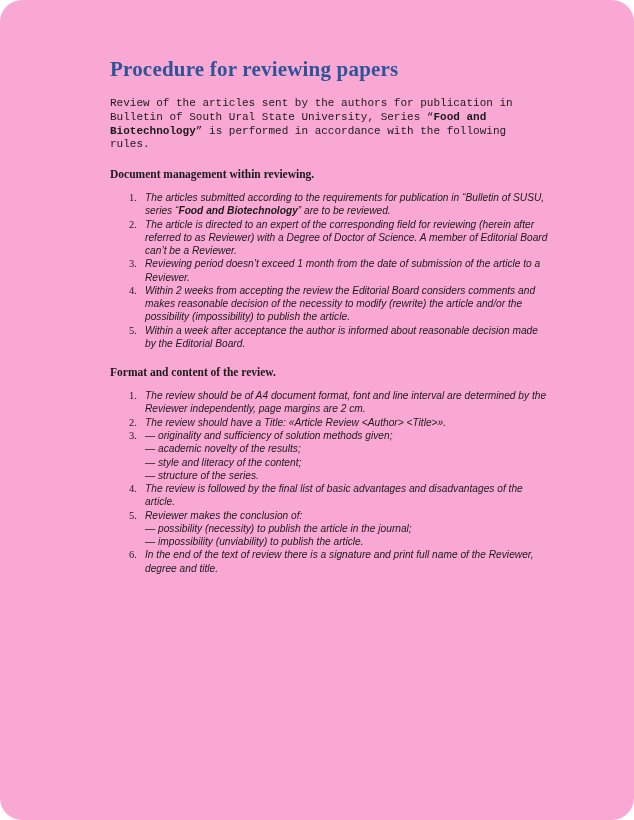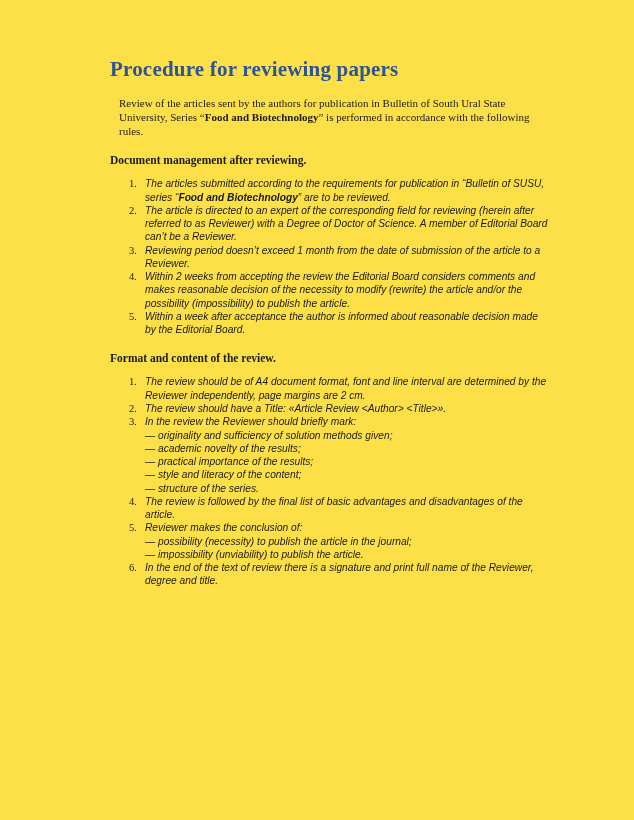--- a/index.html
+++ b/index.html
@@ -1,39 +1,39 @@
 <!DOCTYPE html>
 <html><head>
 <meta charset="utf-8">
 <style>
   * { margin: 0; padding: 0; box-sizing: border-box; }
   html, body { background: #ffffff; }
   .page {
     width: 634px;
     height: 820px;
-    background: #fde047;
+    background: #f9a8d4;
     padding: 57px 86px 20px 110px;
     font-family: "Liberation Serif", serif;
     color: #1a1a1a;
     overflow: hidden;
+    border-radius: 22px;
   }
   .doc-title {
     font-family: "Liberation Serif", serif;
     font-weight: bold;
     font-size: 21px;
     color: #2e5396;
     margin-bottom: 15px;
     letter-spacing: 0.2px;
   }
   .intro {
-    font-family: Liberation Serif, serif;
+    font-family: Liberation Mono, monospace;
     font-size: 11px;
     line-height: 1.25;
     margin-bottom: 16px;
-    margin-left: 9px;
   }
   .section-heading {
     font-family: "Liberation Serif", serif;
     font-weight: bold;
     font-size: 11.5px;
     margin: 16px 0 11px 0;
   }
   .list { margin-bottom: 4px; }
   .li {
     display: flex;
@@ -59,21 +59,21 @@
 </style>
 </head>
 <body>
 
 <div class="page">
 
   <h1 class="doc-title">Procedure for reviewing papers</h1>
 
   <p class="intro"><span>Review of the articles sent by the authors for publication in Bulletin of South Ural State University, Series “</span><b>Food and Biotechnology</b><span>” is performed in accordance with the following rules.</span></p>
 
-  <h2 class="section-heading">Document management after reviewing.</h2>
+  <h2 class="section-heading">Document management within reviewing.</h2>
 
   <div class="list">
 
     <div class="li">
       <span class="num">1.</span>
       <div class="li-text"><span>The articles submitted according to the requirements for publication in “Bulletin of SUSU, series “</span><b>Food and Biotechnology</b><span>” are to be reviewed.</span></div>
     </div>
 
     <div class="li">
       <span class="num">2.</span>
@@ -107,24 +107,22 @@
     </div>
 
     <div class="li">
       <span class="num">2.</span>
       <div class="li-text">The review should have a Title: «Article Review &lt;Author&gt; &lt;Title&gt;».</div>
     </div>
 
     <div class="li">
       <span class="num">3.</span>
       <div class="li-text">
-        <span class="subline">In the review the Reviewer should briefly mark:</span>
         <span class="subline">— originality and sufficiency of solution methods given;</span>
         <span class="subline">— academic novelty of the results;</span>
-        <span class="subline">— practical importance of the results;</span>
         <span class="subline">— style and literacy of the content;</span>
         <span class="subline">— structure of the series.</span>
       </div>
     </div>
 
     <div class="li">
       <span class="num">4.</span>
       <div class="li-text">The review is followed by the final list of basic advantages and disadvantages of the article.</div>
     </div>
 

